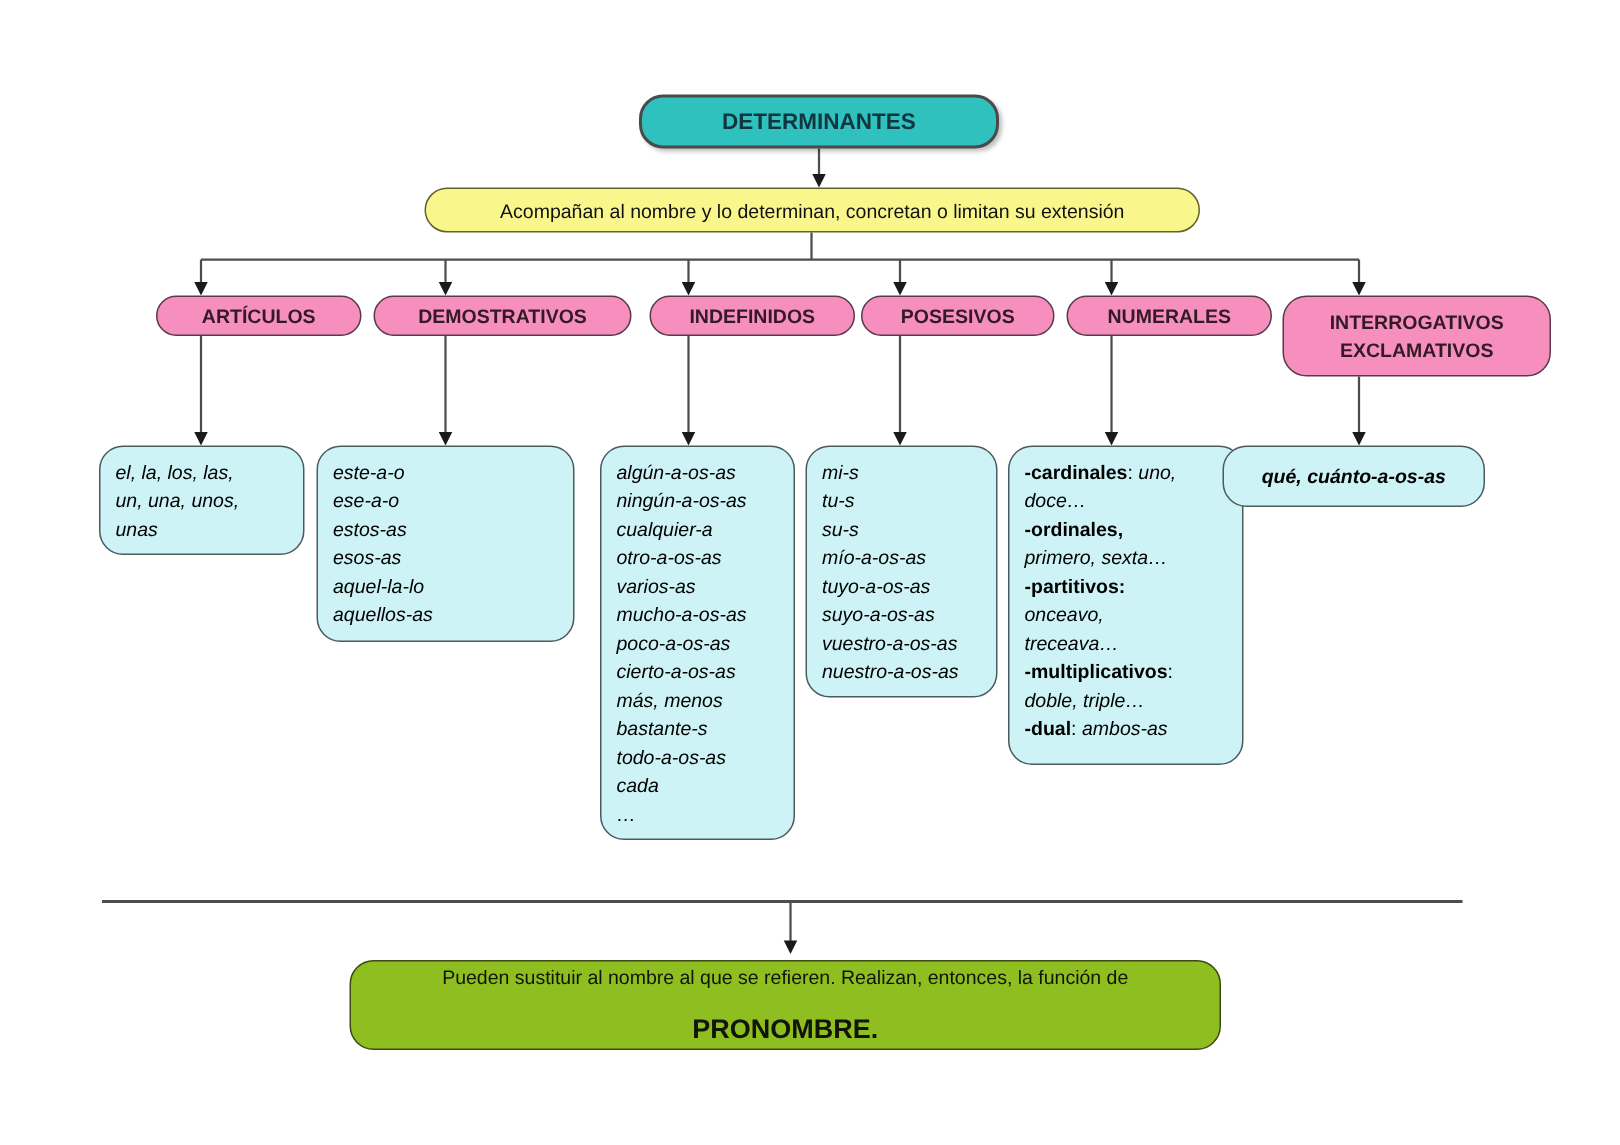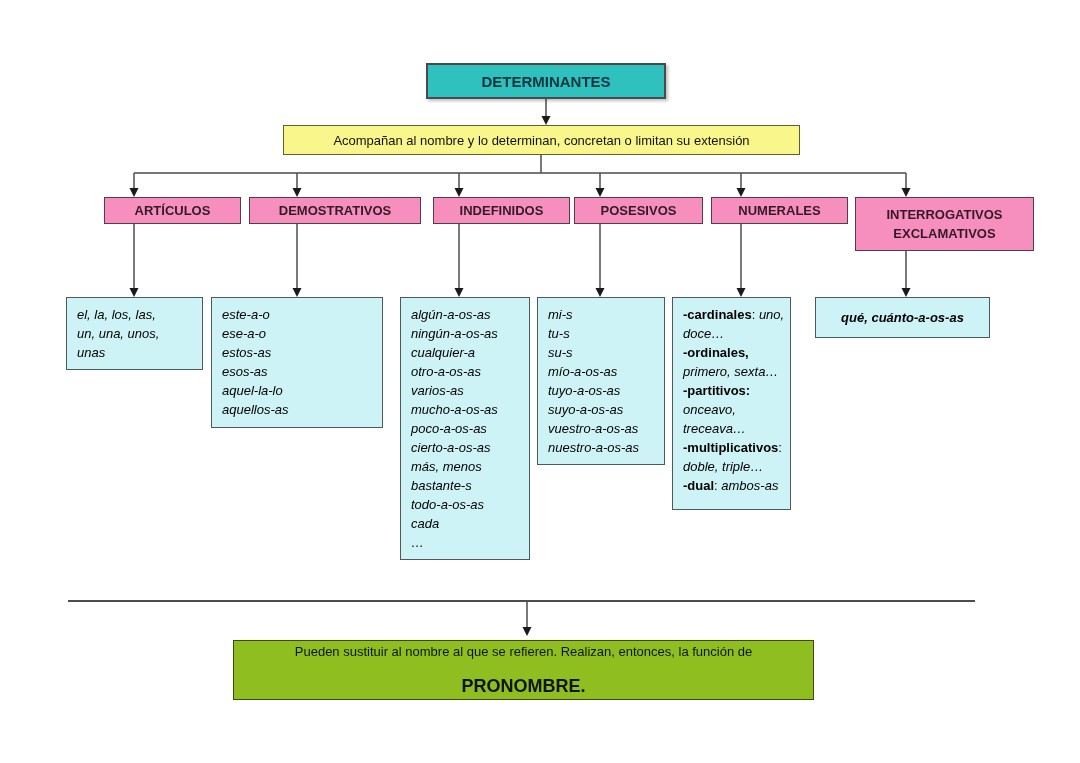--- a/index.html
+++ b/index.html
@@ -4,21 +4,21 @@
 <style>
   :root{
     --teal:#2FC1BD; --yellow:#F9F68C; --pink:#F78FBE; --cyan:#CDF3F6;
     --green:#8FBE21; --line:#4d4d4d; --border:#4a4a4a; --text-dark:#1f1f1f;
     --pink-text:#331a26; --teal-text:#123540;
   }
   html,body{margin:0;padding:0;background:#ffffff;}
   body{font-family:"Liberation Sans", sans-serif; color:var(--text-dark);}
   #canvas{position:relative;width:1080px;height:763px;background:#ffffff;overflow:hidden;}
   #connectors{position:absolute;left:0;top:0;pointer-events:none;}
-  .box{position:absolute;box-sizing:border-box;}
+  .box{position:absolute;box-sizing:border-box;border-radius:16px;}
   .title-box{
     left:426px;top:63px;width:240px;height:36px;
     background:var(--teal);border:2px solid var(--border);
     display:flex;align-items:center;justify-content:center;
     font-weight:bold;font-size:15px;color:var(--teal-text);
     box-shadow:2px 2px 3px rgba(0,0,0,.25);
   }
   .def-box{
     left:283px;top:125px;width:517px;height:30px;
     background:var(--yellow);border:1.5px solid #60602a;
@@ -164,21 +164,21 @@
   <div class="box examples" style="left:537px;top:297px;width:128px;height:168px">
       <div class="line"><span class="seg-i">mi-s</span></div>
       <div class="line"><span class="seg-i">tu-s</span></div>
       <div class="line"><span class="seg-i">su-s</span></div>
       <div class="line"><span class="seg-i">mío-a-os-as</span></div>
       <div class="line"><span class="seg-i">tuyo-a-os-as</span></div>
       <div class="line"><span class="seg-i">suyo-a-os-as</span></div>
       <div class="line"><span class="seg-i">vuestro-a-os-as</span></div>
       <div class="line"><span class="seg-i">nuestro-a-os-as</span></div>
     </div>
-  <div class="box examples" style="left:672px;top:297px;width:119px;height:213px">
+  <div class="box examples" style="left:672px;top:297px;width:157px;height:213px">
       <div class="line"><span class="seg-b">-cardinales</span><span class="seg-r">: </span><span class="seg-i">uno,</span></div>
       <div class="line"><span class="seg-i">doce…</span></div>
       <div class="line"><span class="seg-b">-ordinales,</span></div>
       <div class="line"><span class="seg-i">primero, sexta…</span></div>
       <div class="line"><span class="seg-b">-partitivos:</span></div>
       <div class="line"><span class="seg-i">onceavo,</span></div>
       <div class="line"><span class="seg-i">treceava…</span></div>
       <div class="line"><span class="seg-b">-multiplicativos</span><span class="seg-r">:</span></div>
       <div class="line"><span class="seg-i">doble, triple…</span></div>
       <div class="line"><span class="seg-b">-dual</span><span class="seg-r">: </span><span class="seg-i">ambos-as</span></div>

